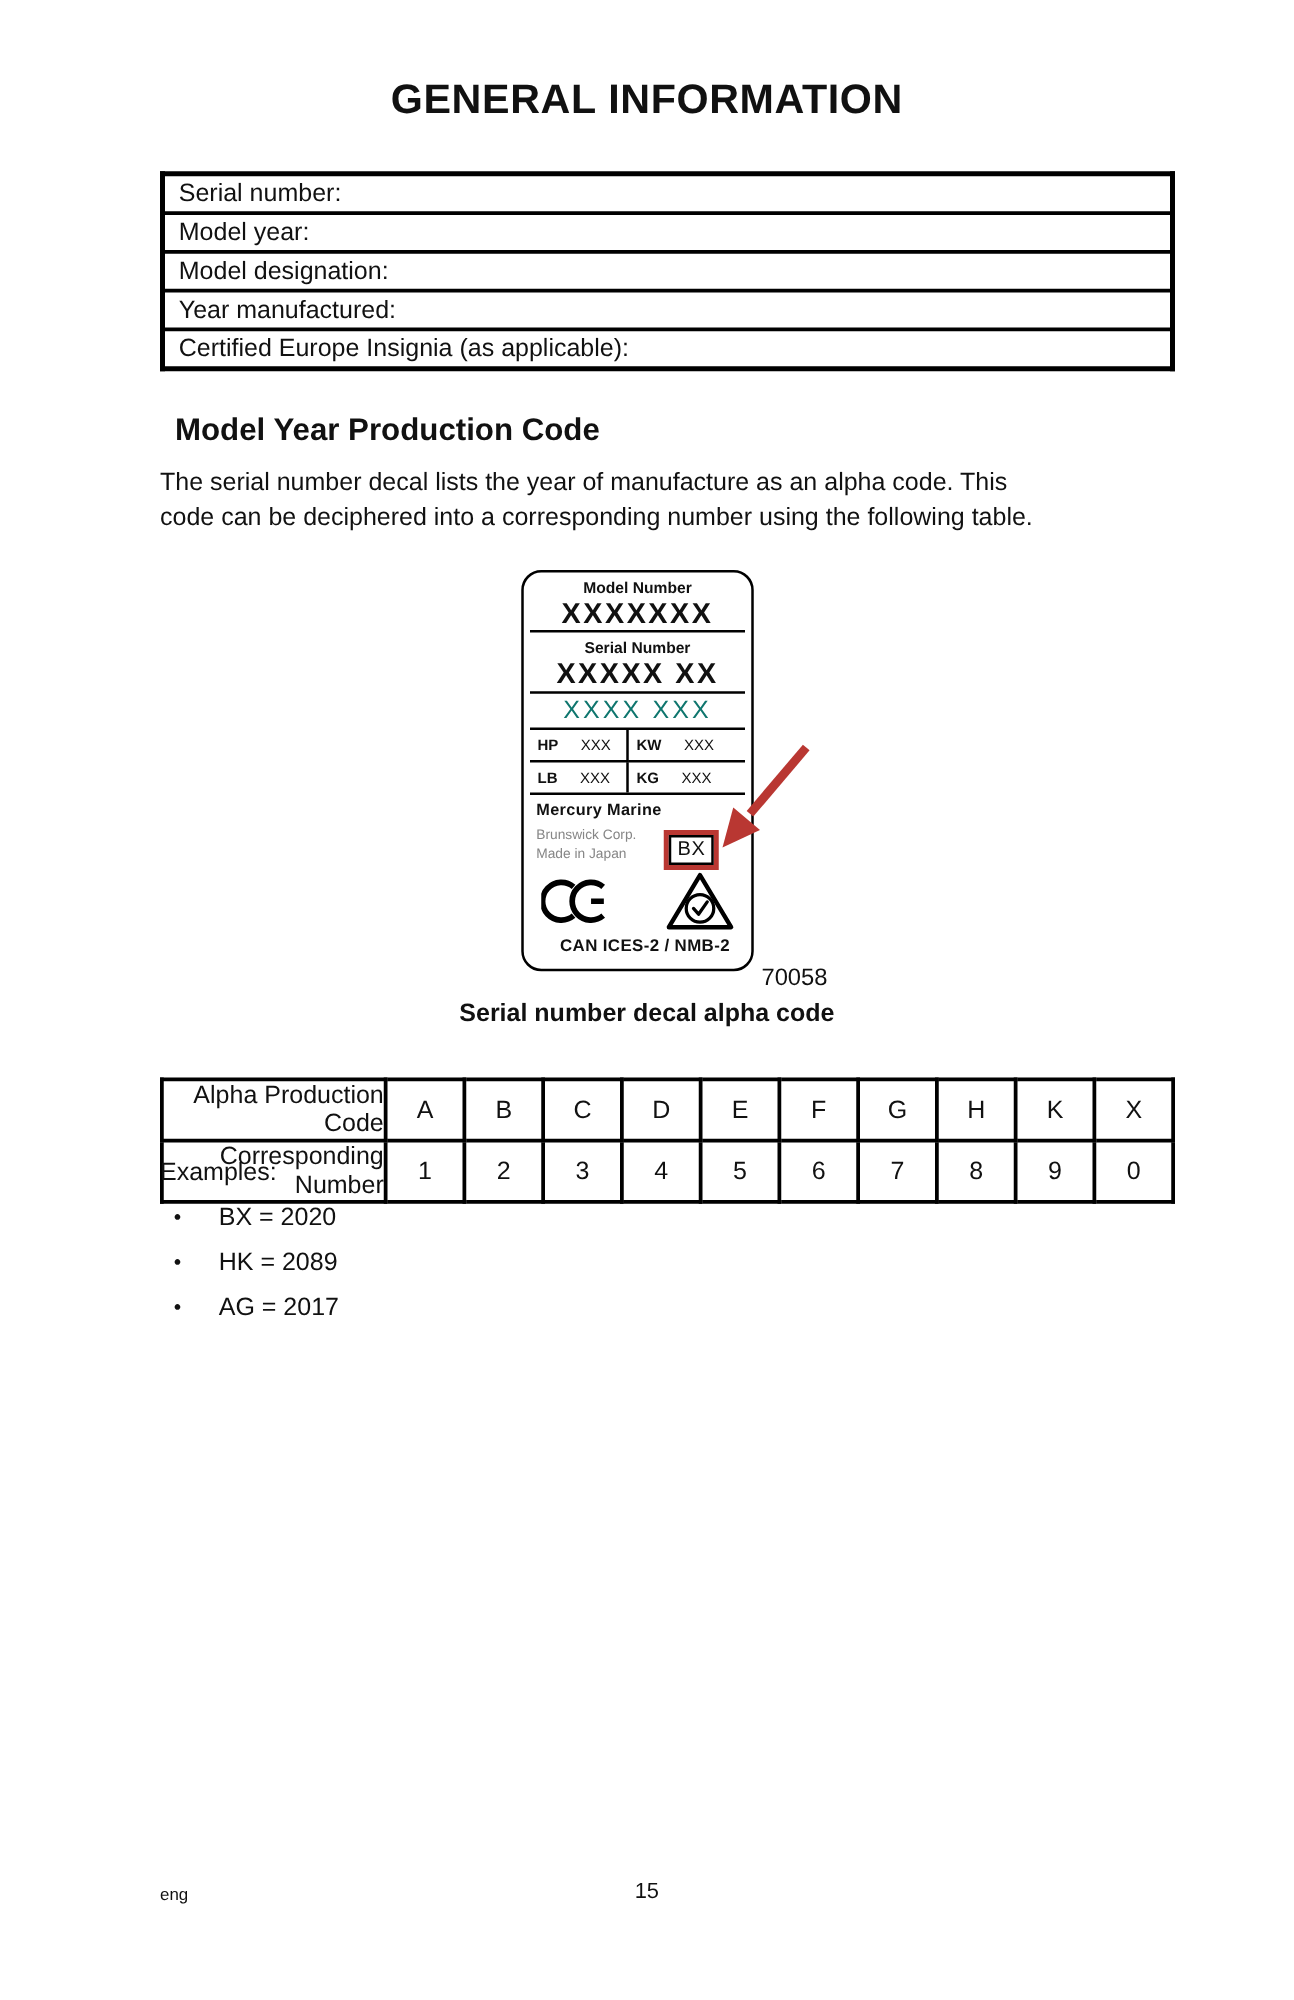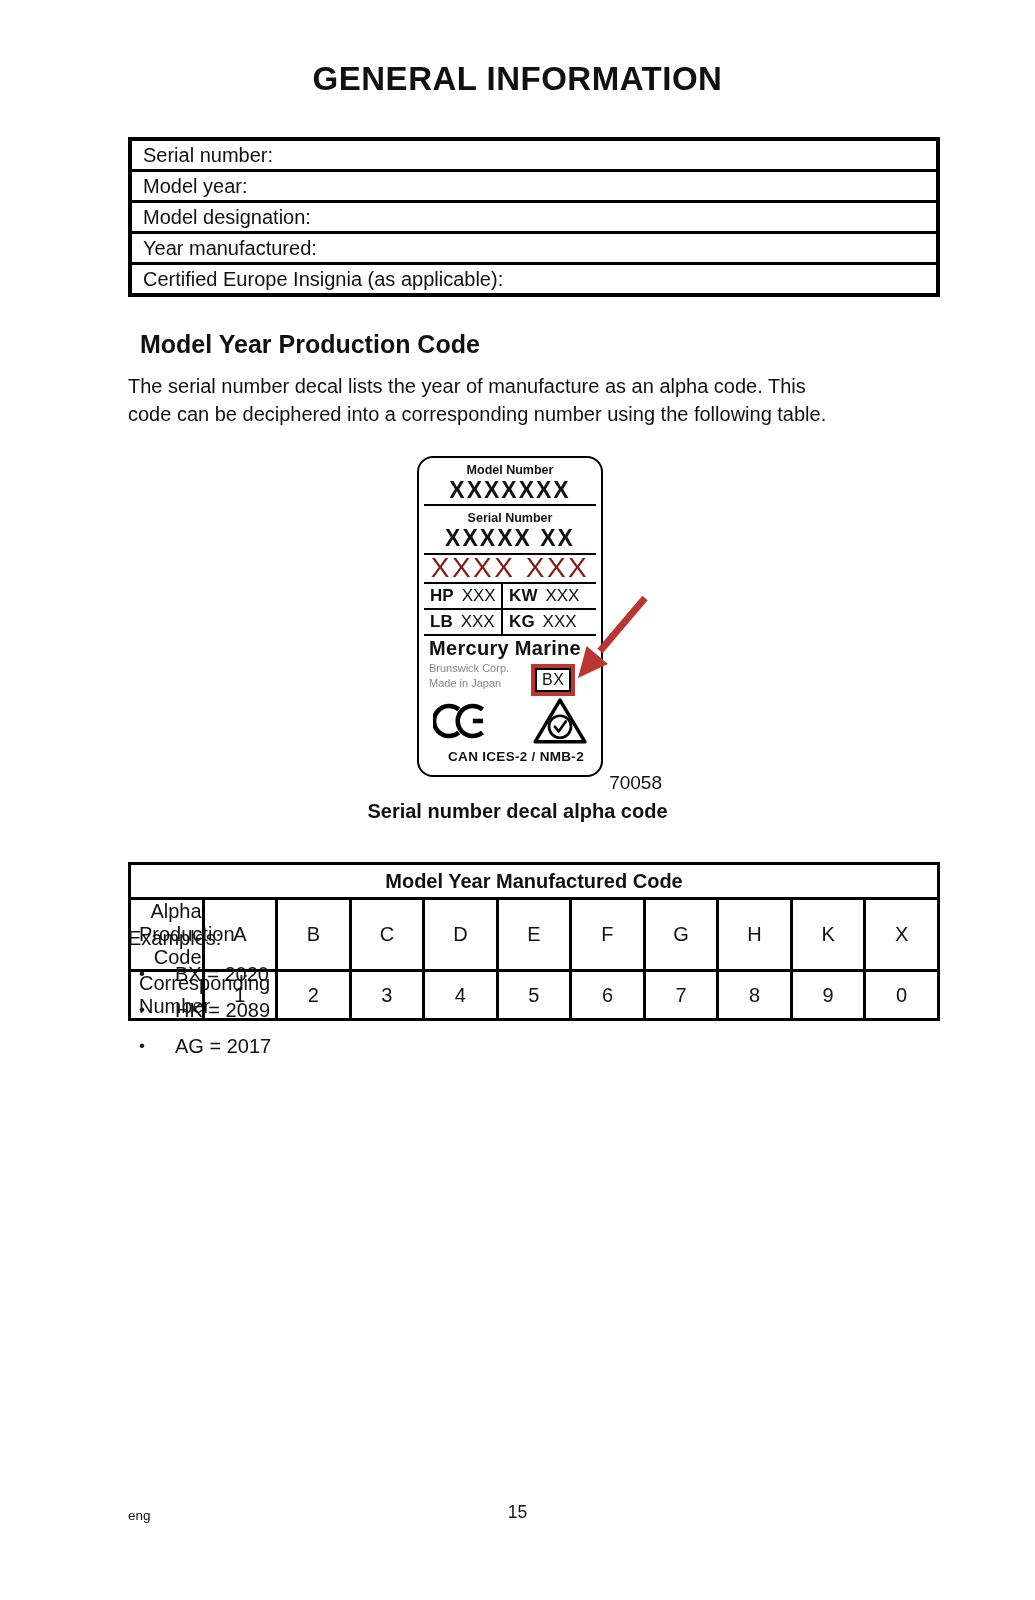--- a/index.html
+++ b/index.html
@@ -27,28 +27,28 @@
              width:840px;}
   .body-text .line{display:block;}
 
   
   .decal{position:absolute;left:417px;top:456px;width:186px;height:321px;box-sizing:border-box;
          border:2px solid #000;border-radius:16px;background:#fff;}
   .d-label{margin-top:4px;text-align:center;font-size:12.5px;font-weight:700;height:16px;line-height:16px;}
   .d-big{text-align:center;font-size:23px;font-weight:700;letter-spacing:2px;height:24px;line-height:24px;}
   .d-line{border-top:2px solid #000;margin:2px 5px 0 5px;height:0;}
   .d-line.l2{margin-top:3px;}
-  .d-mid{margin-top:2px;text-align:center;font-size:28px;letter-spacing:2.5px;height:22px;line-height:22px;color:#7f1d1d;}
+  .d-mid{margin-top:2px;text-align:center;font-size:20px;letter-spacing:2.5px;height:22px;line-height:22px;color:#0f766e;}
   .spec-grid{margin:3px 5px 0 5px;display:grid;grid-template-columns:46% 54%;
              border-top:2px solid #000;border-bottom:2px solid #000;}
-  .spec-cell{display:flex;align-items:center;gap:8px;height:24px;font-size:17px;padding-left:6px;}
+  .spec-cell{display:flex;align-items:center;gap:18px;height:24px;font-size:12px;padding-left:6px;}
   .spec-cell.r1{border-bottom:2px solid #000;}
   .spec-cell.c1{border-right:2px solid #000;}
   .spec-cell b{font-weight:700;}
-  .d-brand{margin:1px 0 0 10px;font-size:20px;font-weight:700;letter-spacing:0.3px;height:22px;line-height:22px;}
+  .d-brand{margin:1px 0 0 10px;font-size:13px;font-weight:700;letter-spacing:0.3px;height:22px;line-height:22px;}
   .d-corp-row{position:relative;height:36px;}
   .d-corp{position:absolute;left:10px;top:2px;font-size:11px;line-height:14.5px;color:var(--gray);}
   .bx-red{position:absolute;left:112px;top:5px;border:4px solid var(--red);}
   .bx-box{border:2px solid #000;padding:0 5px;font-size:16px;line-height:20px;letter-spacing:0.5px;}
   .d-icons{display:flex;align-items:center;justify-content:space-between;margin:2px 12px 0 14px;height:48px;}
   .d-compliance{margin-top:4px;text-align:center;font-size:13.5px;font-weight:700;letter-spacing:0.3px;margin-left:12px;}
 
   .arrow-svg{position:absolute;left:556px;top:588px;width:100px;height:100px;pointer-events:none;}
   .fig-number{position:absolute;left:586px;top:772px;width:76px;text-align:right;font-size:19px;}
   .caption{position:absolute;left:0;top:800px;width:1035px;text-align:center;font-size:20px;font-weight:700;}
@@ -166,23 +166,20 @@
   <svg class="arrow-svg" viewBox="0 0 100 100">
     <line x1="89" y1="10" x2="44" y2="63" stroke="#b93732" stroke-width="7"></line>
     <polygon points="22,90 30.6,58 52,76" fill="#b93732"></polygon>
   </svg>
 
   <div class="fig-number">70058</div>
   <div class="caption">Serial number decal alpha code</div>
 
   <table class="code-table">
     <tbody>
-      <tr>
-        <th colspan="11">Model Year Manufactured Code</th>
-      </tr>
       <tr>
         <td class="row-label">Alpha Production Code</td>
         <td>A</td>
         <td>B</td>
         <td>C</td>
         <td>D</td>
         <td>E</td>
         <td>F</td>
         <td>G</td>
         <td>H</td>

